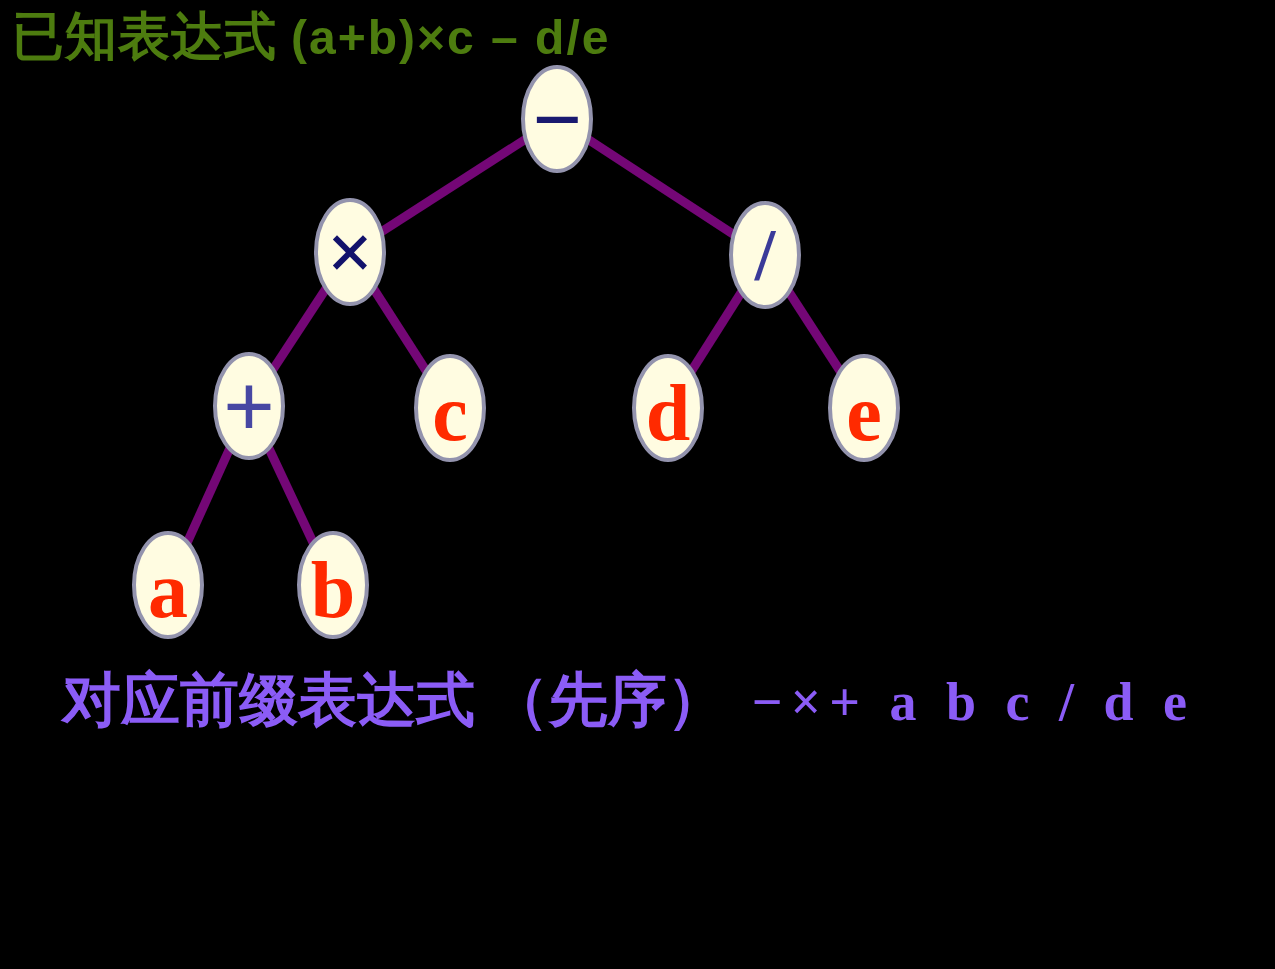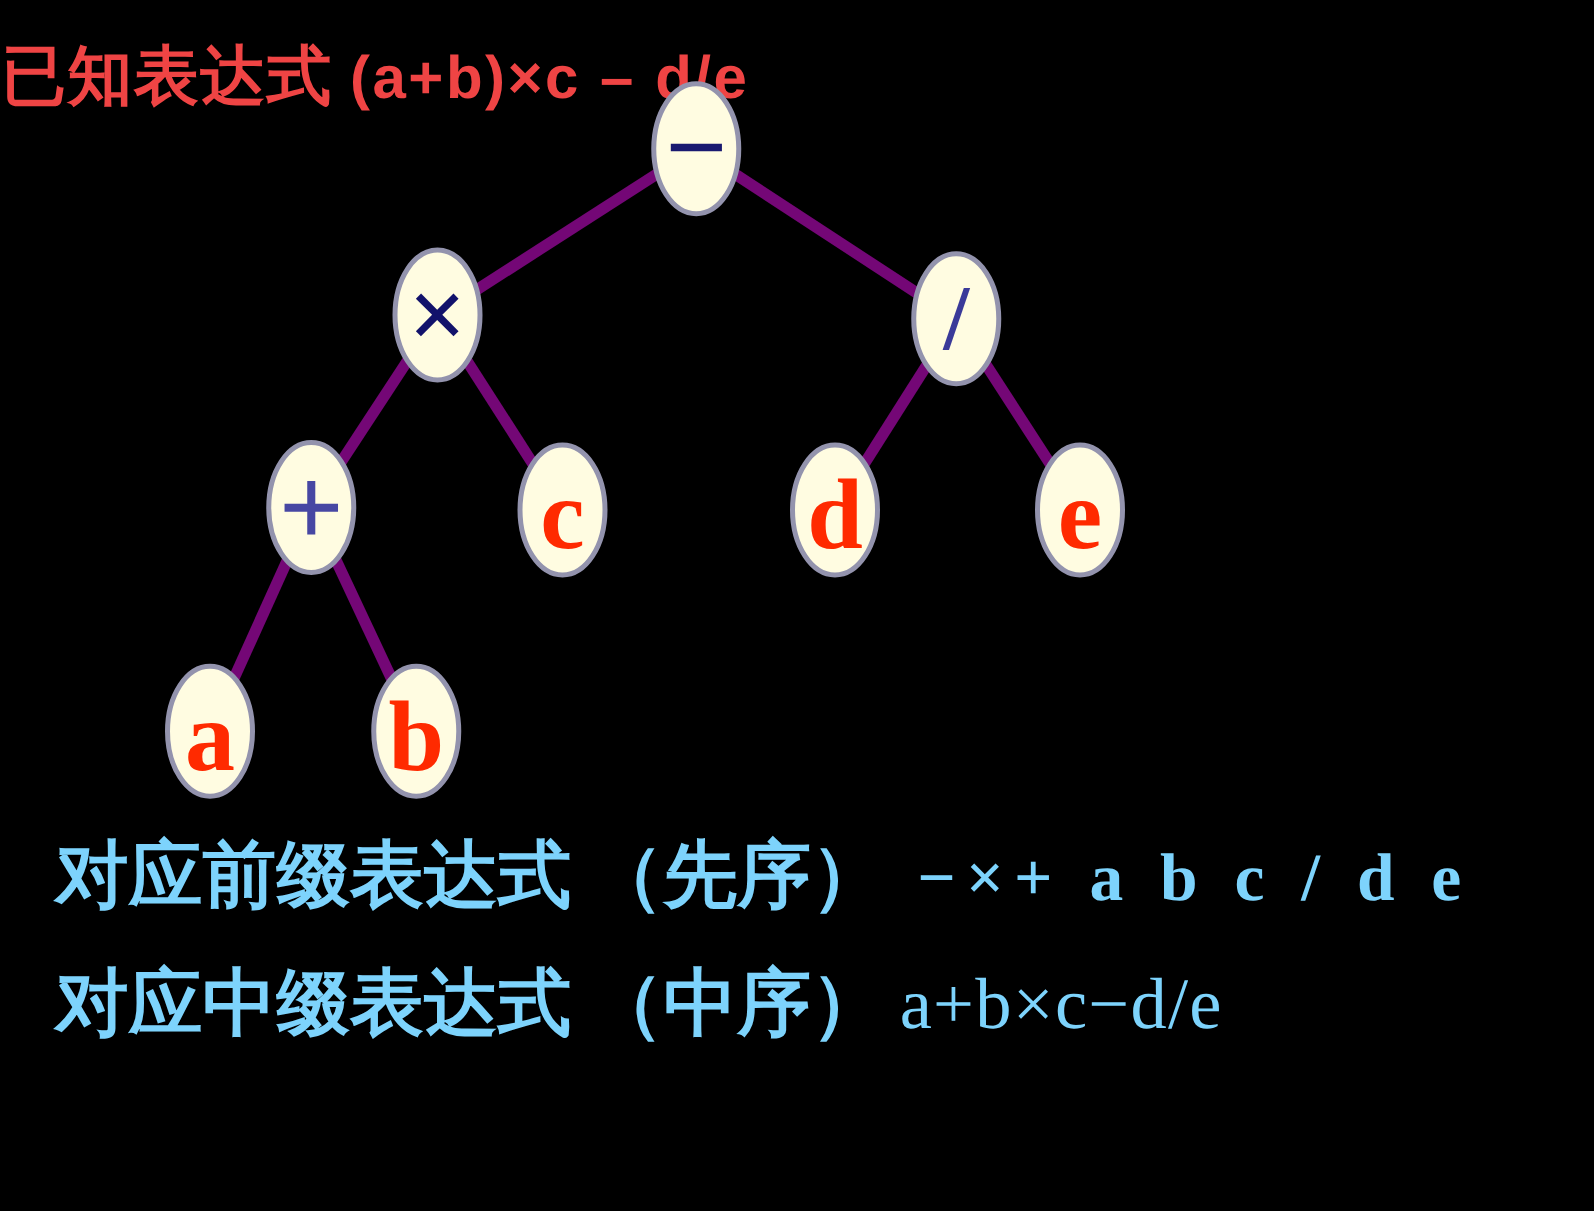--- a/index.html
+++ b/index.html
@@ -11,25 +11,24 @@
     position: relative;
     width: 1275px;
     height: 969px;
     background: #000000;
     overflow: hidden;
     font-family: "Liberation Serif", serif;
   }
   
   .title {
     position: absolute;
-    left: 1px;
+    left: 12px;
     top: 2px;
     white-space: nowrap;
-    color: #ef4444;
-    margin-top: 24px;
+    color: #4d7c0f;
   }
   .title .cn {
     font-family: "Liberation Serif", serif;
     font-size: 52px;
     font-weight: 600;
     letter-spacing: 1px;
   }
   .title .formula {
     font-family: "Liberation Sans", sans-serif;
     font-size: 48px;
@@ -43,23 +42,23 @@
     top: 0;
   }
   #tree-svg text {
     font-family: "Liberation Serif", serif;
     font-weight: bold;
     text-anchor: middle;
   }
   
   .expr-line {
     position: absolute;
-    left: 44px;
+    left: 62px;
     white-space: nowrap;
-    color: #7dd3fc;
+    color: #8b5cf6;
     line-height: 1.1;
   }
   .expr-line .cn {
     font-family: "Liberation Serif", serif;
     font-size: 59px;
     font-weight: bold;
   }
   .expr-line .expr {
     font-family: "Liberation Serif", serif;
     font-size: 54px;
@@ -125,17 +124,14 @@
       </g>
       <g>
         <ellipse cx="333" cy="585" rx="34" ry="52" fill="#fffce1" stroke="#9393ad" stroke-width="4"></ellipse>
         <text x="333" y="585" dominant-baseline="central" dy="0.06em" fill="#ff2a00" font-size="80">b</text>
       </g>
     </svg>
 
   <div class="expr-line" id="line-prefix">
     <span class="cn">对应前缀表达式 （先序）</span><span class="expr">−×+ a b c / d e</span>
   </div>
-  <div class="expr-line" id="line-infix">
-    <span class="cn">对应中缀表达式 （中序）</span><span class="expr">a+b×c−d/e</span>
-  </div>
 
 </div>
 
 </body></html>

